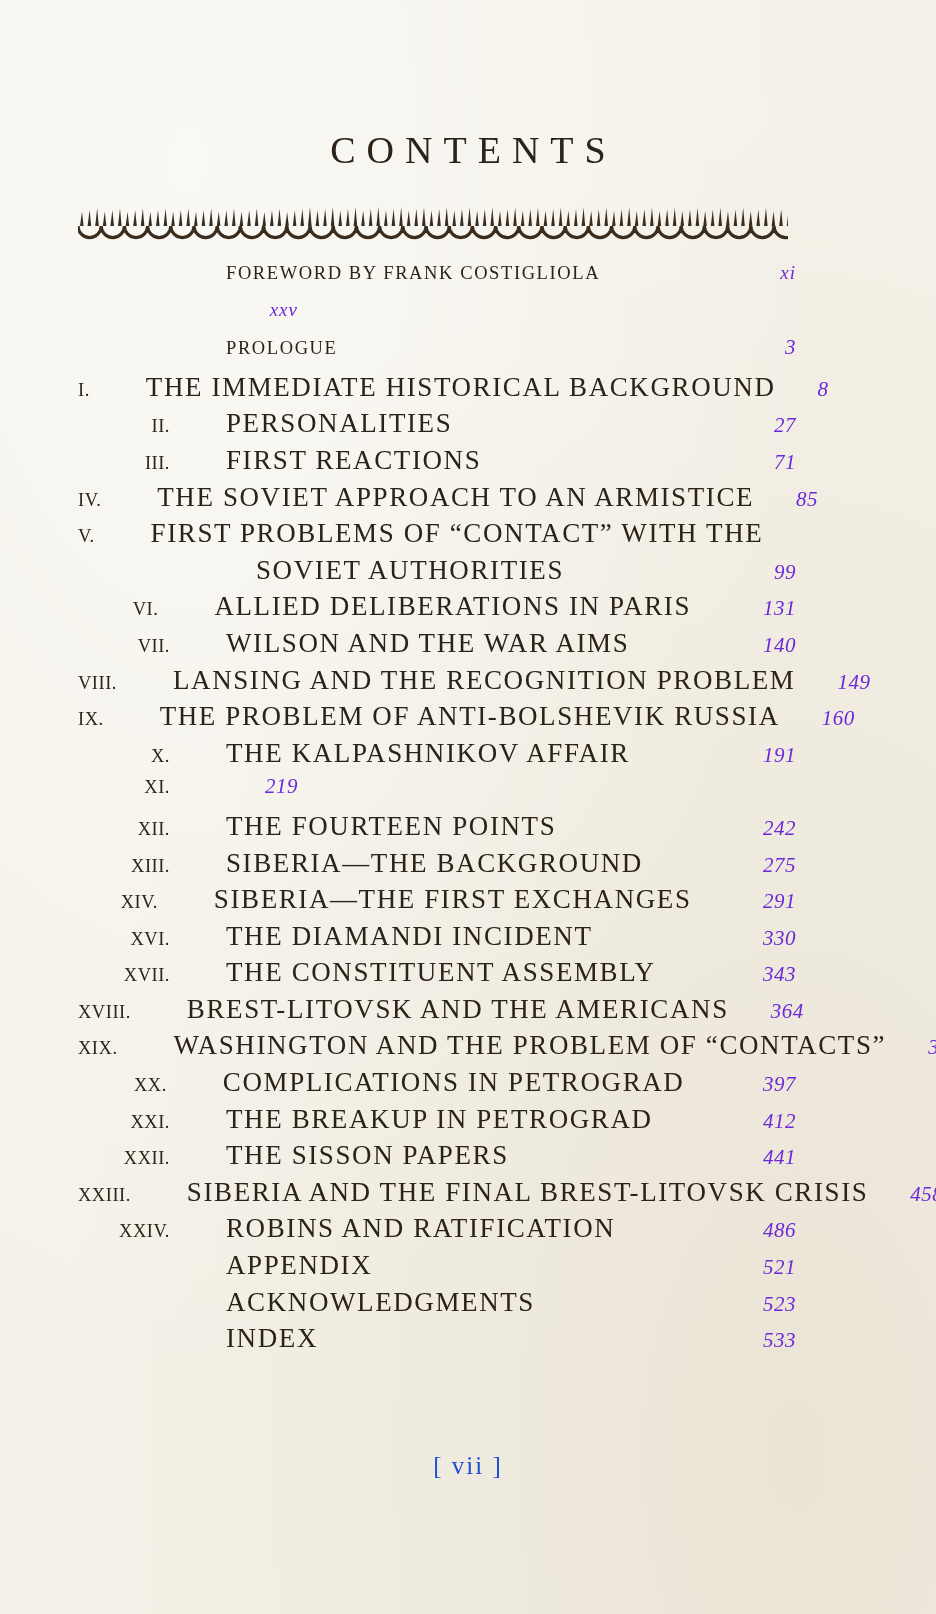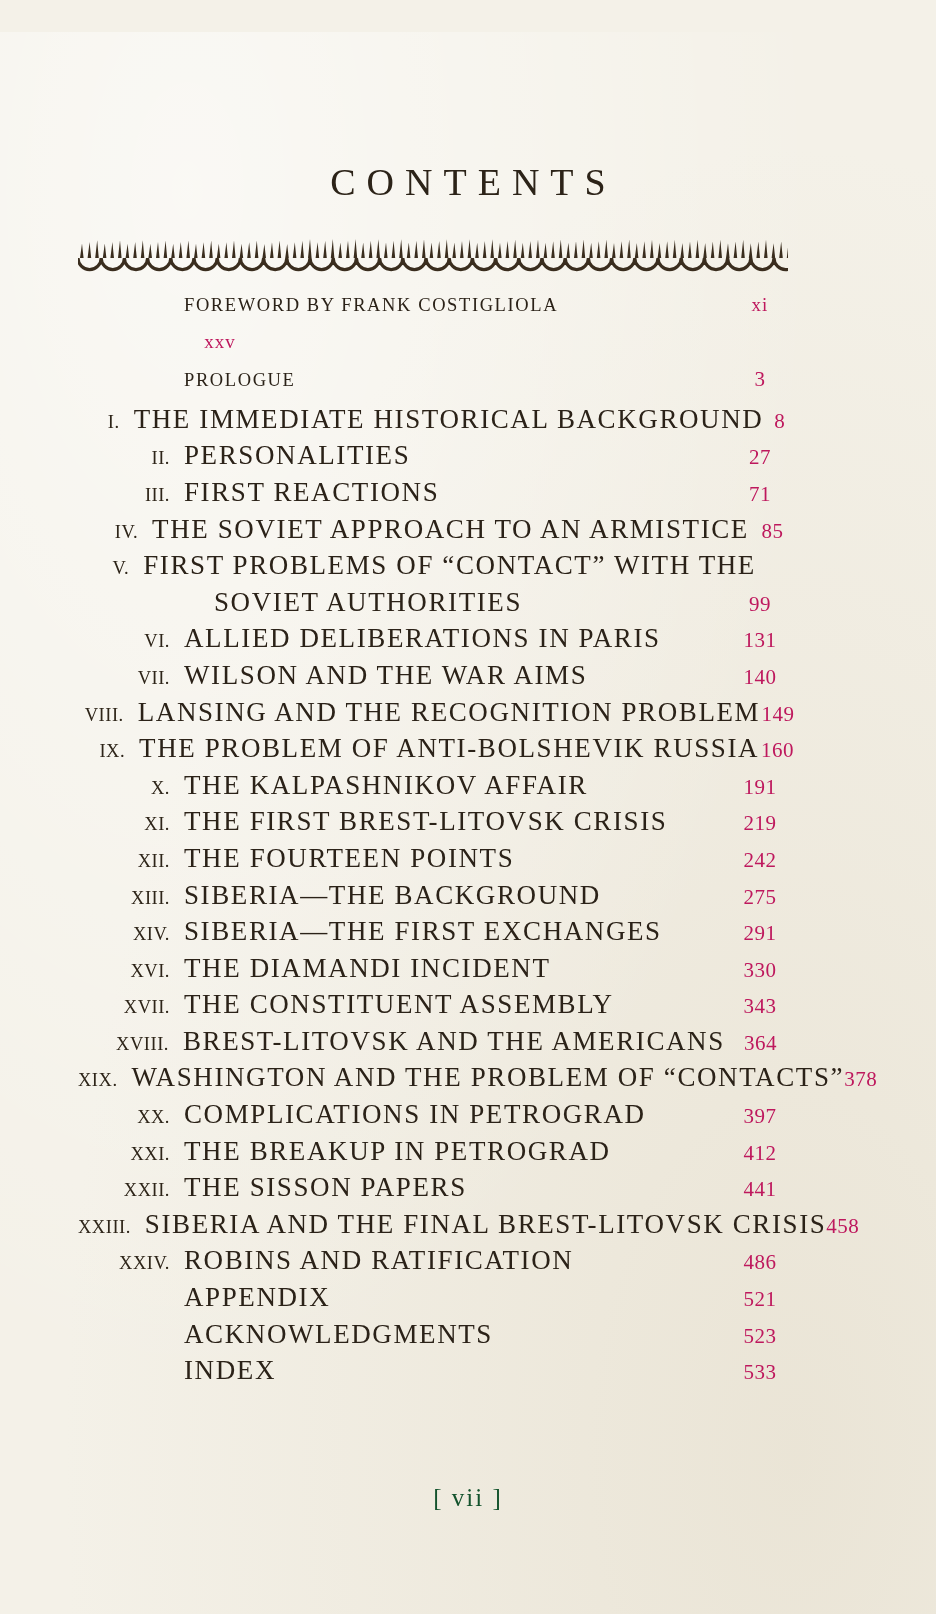--- a/index.html
+++ b/index.html
@@ -12,21 +12,20 @@
     background: #f4f1e8;
     font-family: "Liberation Serif", serif;
     color: #2a2118;
     overflow: hidden;
     position: relative;
   }
   .page {
     position: absolute;
     inset: 0;
     background: #f4f1e8;
-    margin-top: 32px;
   }
   
   .paper-tint {
     position: absolute;
     inset: 0;
     background:
       radial-gradient(ellipse at 20% 10%, rgba(255,255,255,0.55), rgba(255,255,255,0) 60%),
       radial-gradient(ellipse at 85% 90%, rgba(226,218,199,0.55), rgba(255,255,255,0) 65%);
     pointer-events: none;
   }
@@ -53,20 +52,21 @@
   .toc {
     position: absolute;
     top: 262px;
     left: 78px;
     width: 718px;
   }
   .row {
     display: flex;
     align-items: baseline;
     height: 36.6px;
+    gap: 42px;
   }
   .num {
     width: 92px;
     text-align: right;
     padding-right: 14px;
     font-size: 18.5px;
     letter-spacing: 0.5px;
     color: #2e2519;
     font-variant: small-caps;
     white-space: nowrap;
@@ -81,42 +81,43 @@
   .title.cont {
     padding-left: 30px;
   }
   .smallcaps {
     font-variant: small-caps;
     letter-spacing: 1.6px;
     font-size: 27px;
   }
   .page-no {
     width: 72px;
-    text-align: center;
+    text-align: right;
     font-size: 21px;
-    color: #be185d;
+    color: #6d28d9;
     letter-spacing: 0.5px;
     white-space: nowrap;
+    font-style: italic;
   }
   .page-no.roman {
     font-size: 19px;
     letter-spacing: 1px;
   }
   .front .title {
     letter-spacing: 1.6px;
     font-size: 18.5px;
   }
   .folio {
     position: absolute;
     top: 1452px;
     left: 0;
     right: 0;
     text-align: center;
     font-size: 25px;
-    color: #14532d;
+    color: #1d4ed8;
     letter-spacing: 2px;
   }
 </style>
 </head>
 <body>
 
 <div class="page">
   <div class="paper-tint"></div>
 
   <div class="content-title">CONTENTS</div>
@@ -198,21 +199,20 @@
         <div class="title smallcaps">THE PROBLEM OF ANTI-BOLSHEVIK RUSSIA</div>
         <div class="page-no">160</div>
       </div>
       <div class="row">
         <div class="num">X.</div>
         <div class="title smallcaps">THE KALPASHNIKOV AFFAIR</div>
         <div class="page-no">191</div>
       </div>
       <div class="row">
         <div class="num">XI.</div>
-        <div class="title smallcaps">THE FIRST BREST-LITOVSK CRISIS</div>
         <div class="page-no">219</div>
       </div>
       <div class="row">
         <div class="num">XII.</div>
         <div class="title smallcaps">THE FOURTEEN POINTS</div>
         <div class="page-no">242</div>
       </div>
       <div class="row">
         <div class="num">XIII.</div>
         <div class="title smallcaps">SIBERIA—THE BACKGROUND</div>

